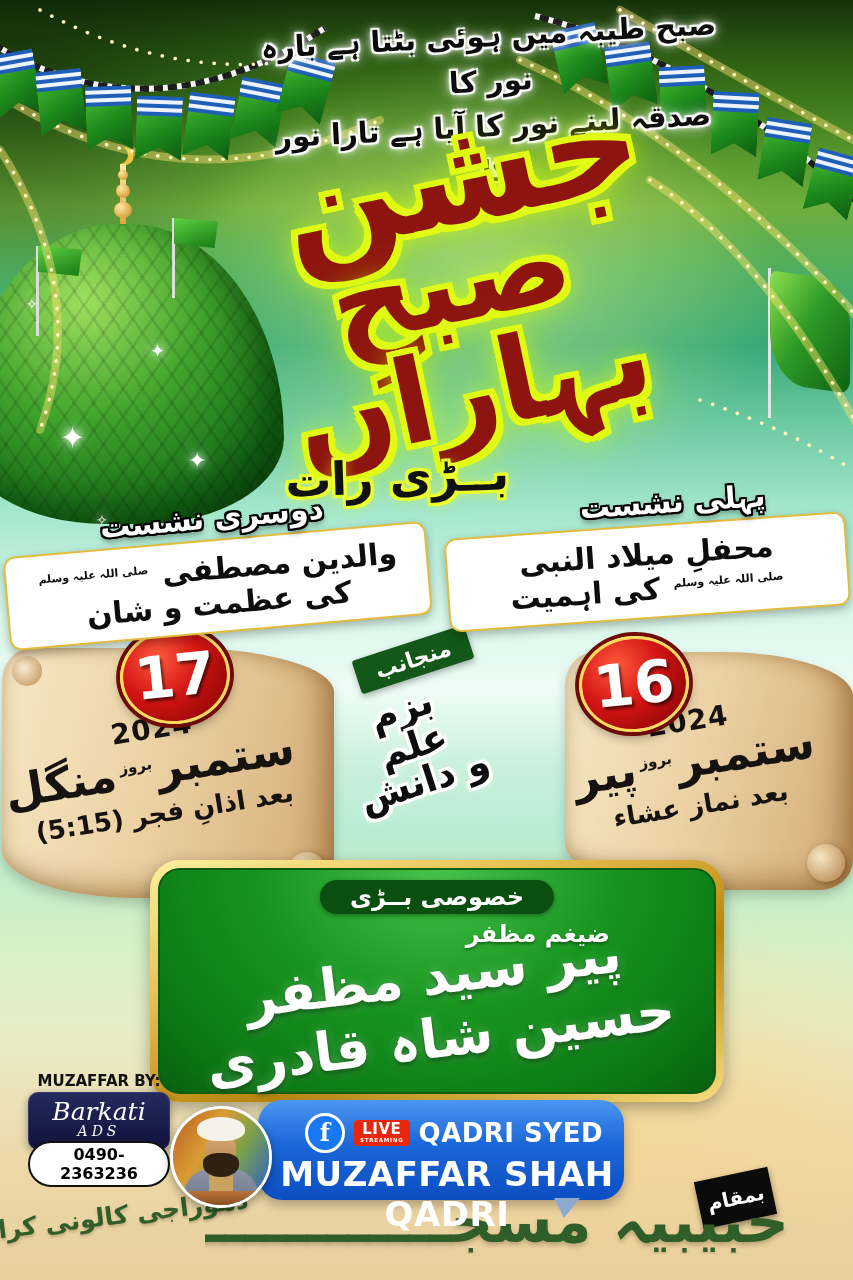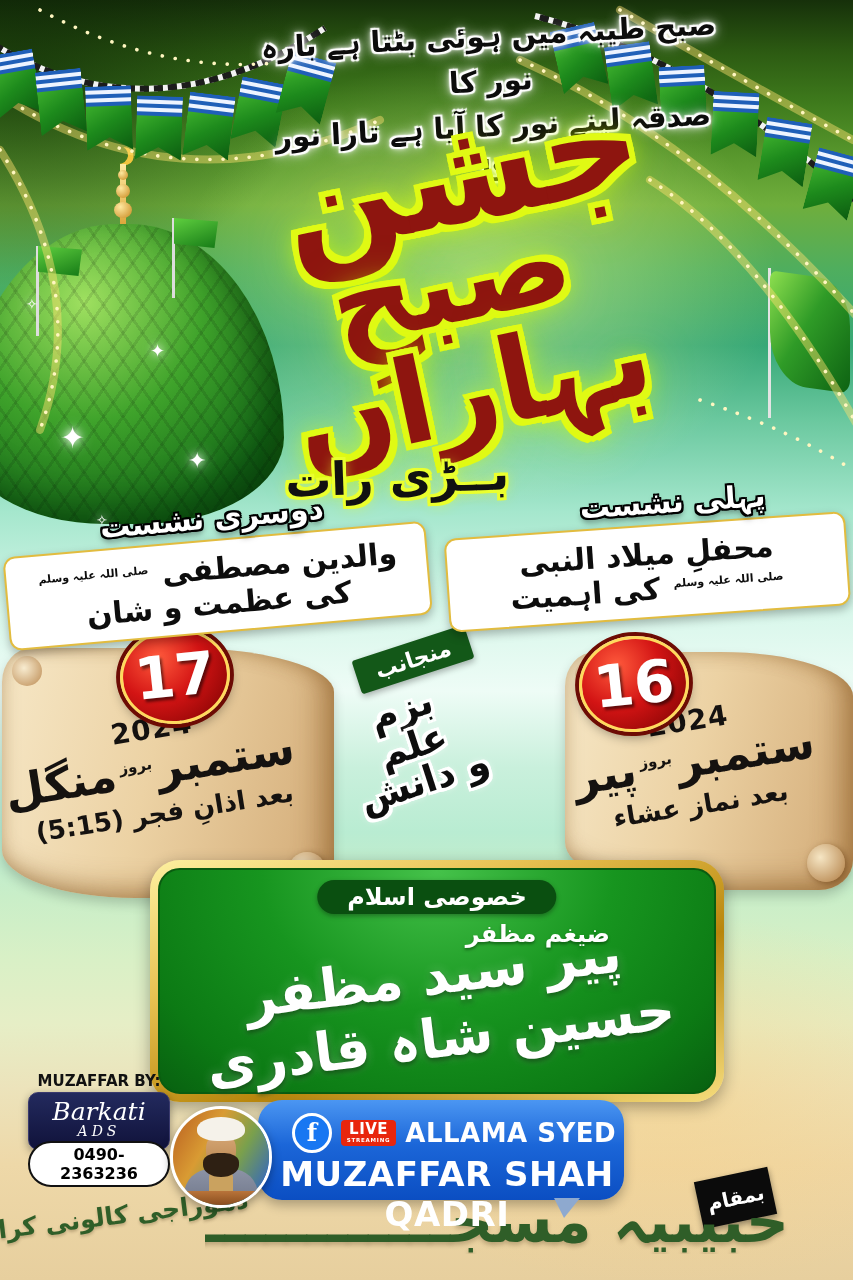--- a/index.html
+++ b/index.html
@@ -321,21 +321,21 @@
   <div class="organizer rtl">
     <div class="org-tag">منجانب</div>
     <div class="org-name">
       <div>بزم علم</div>
       <div>و دانش</div>
     </div>
   </div>
 
   <div class="speech">
     <div class="speech-inner">
-      <div class="speech-pill rtl">خصوصی اسلام</div>
+      <div class="speech-pill rtl">خصوصی بــڑی</div>
       <div class="speech-hon rtl">ضیغم مظفر</div>
       <div class="speech-name rtl">پیر سید مظفر حسین شاہ قادری</div>
     </div>
   </div>
 
   <div class="designer">
     <div class="designer-heading">MUZAFFAR BY:</div>
     <div class="designer-box">
       <div class="designer-name">Barkati</div>
       <div class="designer-sub">ADS</div>
@@ -353,21 +353,21 @@
     <div class="ph-desk"></div>
   </div>
 
   <div class="live-bar">
     <div class="live-row1">
       <div class="fb-circle">f</div>
       <div class="live-tag">
         <div class="live-word">LIVE</div>
         <div class="streaming-word">STREAMING</div>
       </div>
-      <div class="live-name1">ALLAMA SYED</div>
+      <div class="live-name1">QADRI SYED</div>
     </div>
     <div class="live-name2">MUZAFFAR SHAH QADRI</div>
     <div class="bar-pointer"></div>
   </div>
 
   <div class="venue-badge rtl">بمقام</div>
   <div class="venue-name rtl">حبیبیہ مسجـــــــــــــد</div>
   <div class="venue-address rtl">دھوراجی کالونی کراچی</div>
 
 </div>

